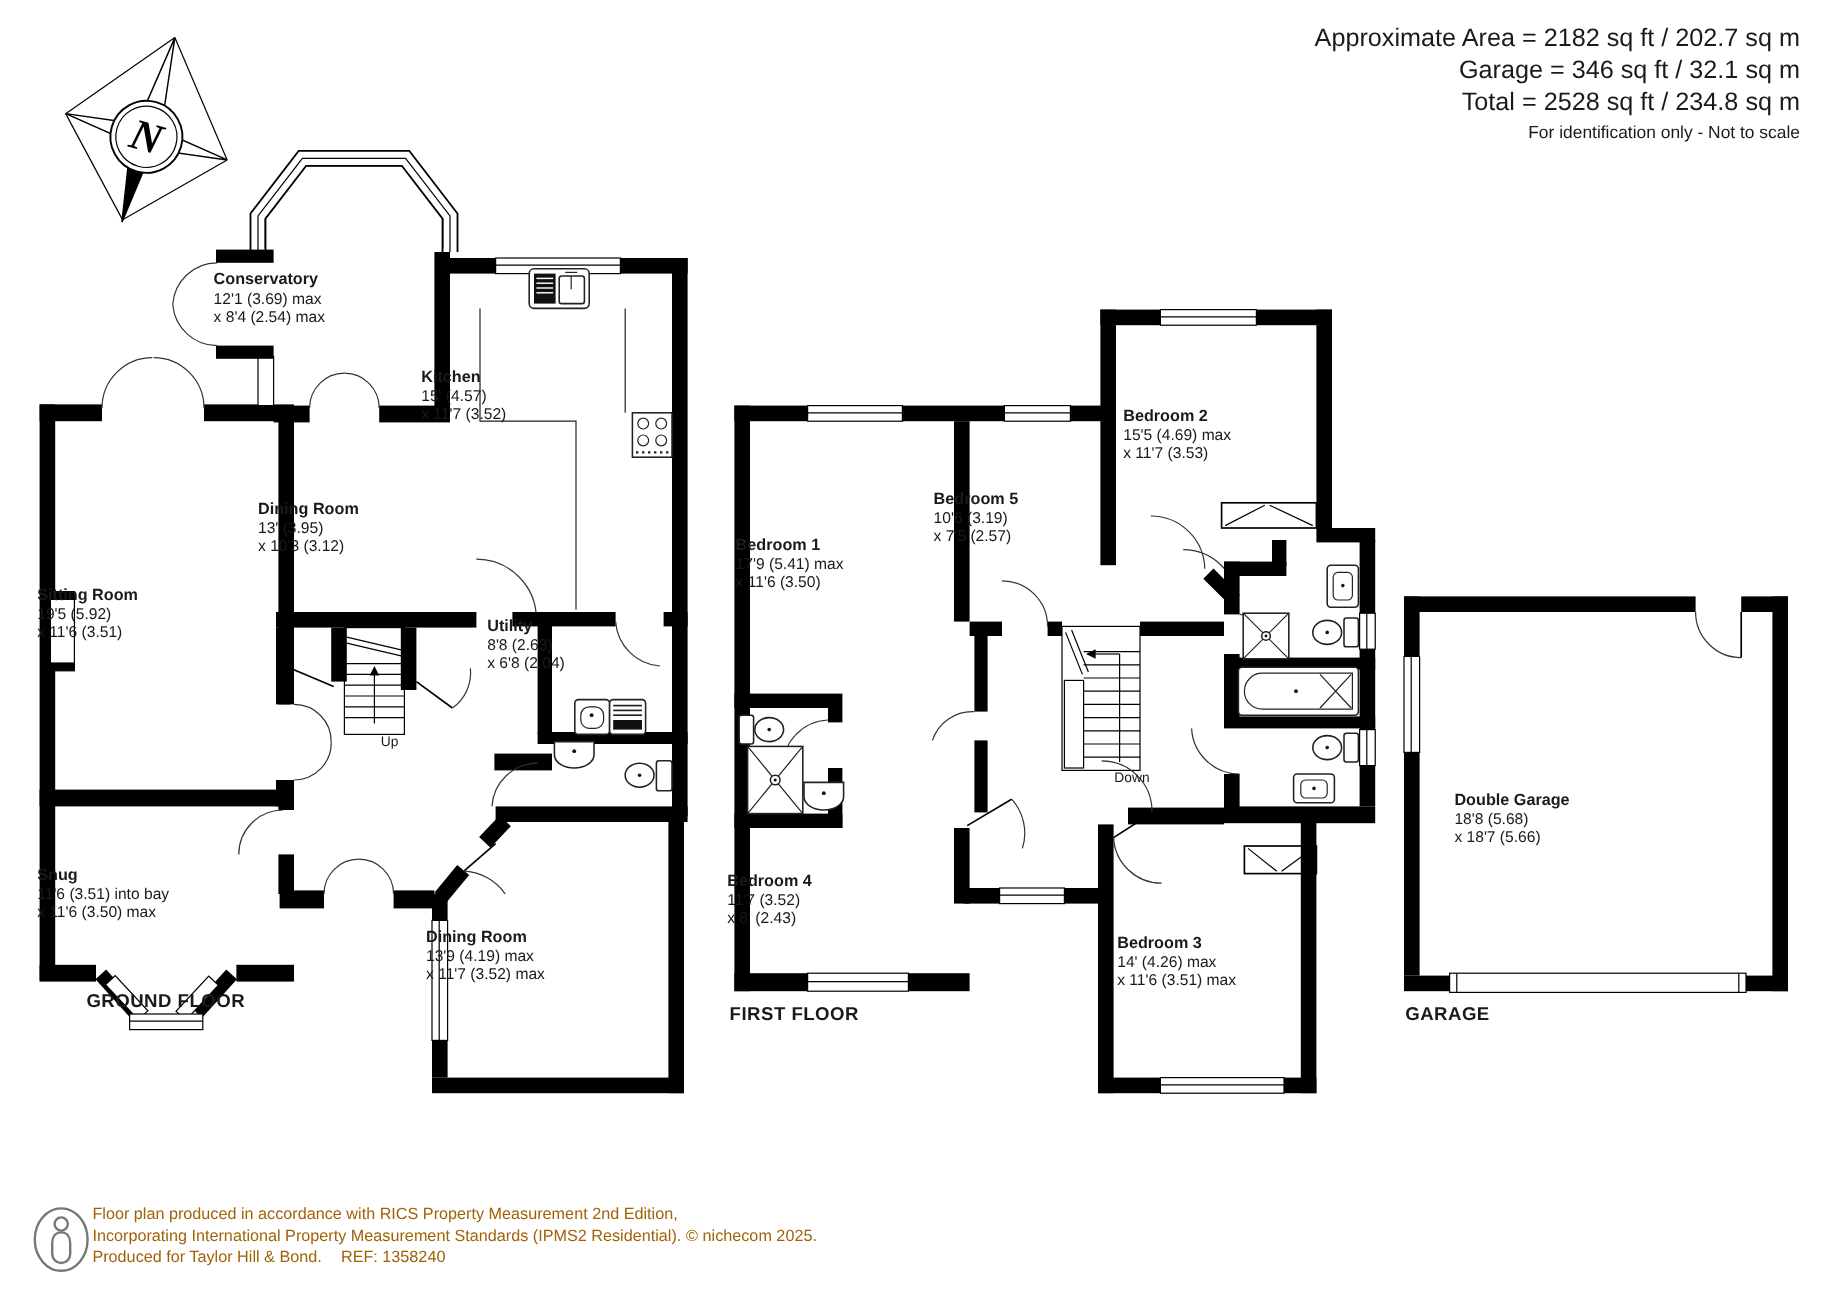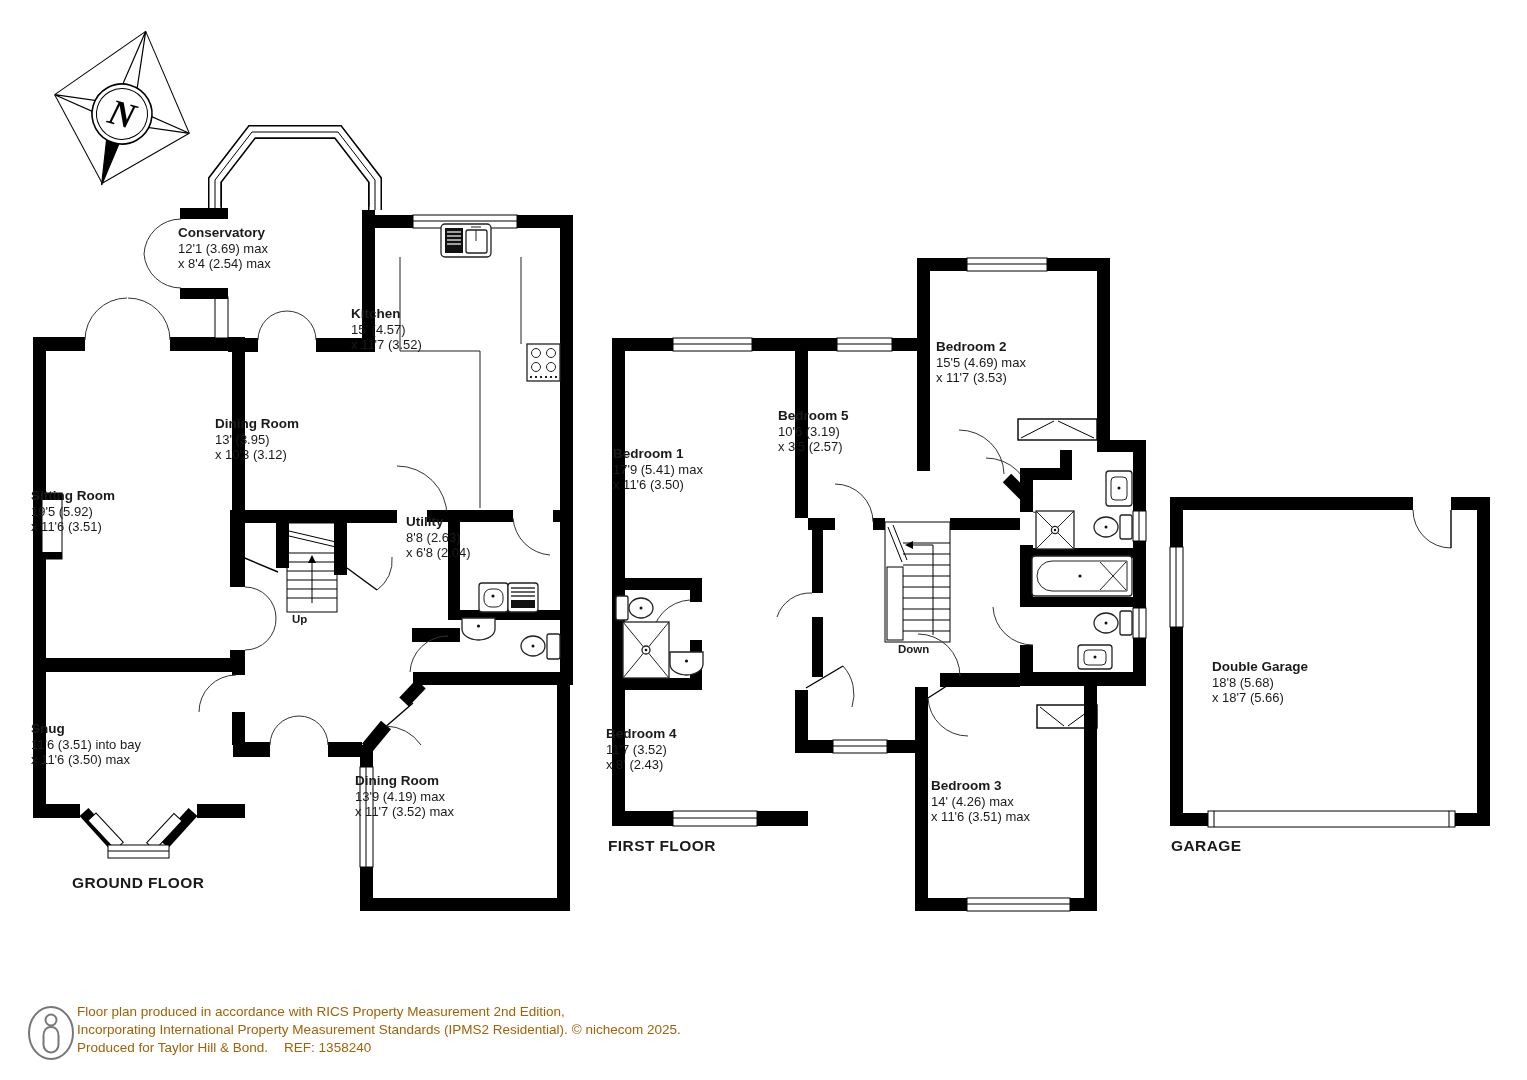--- a/index.html
+++ b/index.html
@@ -3,21 +3,21 @@
 <meta charset="utf-8">
 <style>
   html,body{margin:0;padding:0;background:#ffffff;}
   #canvas{position:relative;width:1527px;height:1080px;background:#ffffff;overflow:hidden;
           font-family:"Liberation Sans", sans-serif;color:#1a1a1a;}
   #plan-svg{position:absolute;left:0;top:0;}
   .room{position:absolute;width:220px;margin-left:-110px;text-align:left;line-height:15.5px;}
   .rname{font-weight:bold;font-size:13.5px;}
   .rdim{font-size:13px;}
   .floor-label{position:absolute;font-weight:bold;font-size:15.5px;letter-spacing:.4px;}
-  .stair-label{position:absolute;font-weight:bold;font-size:11.5px;text-align:left;}
+  .stair-label{position:absolute;font-weight:normal;font-size:11.5px;text-align:right;}
   .header{position:absolute;top:18px;right:27px;text-align:right;}
   .header .big{font-size:21px;line-height:27px;}
   .header .small{font-size:14.5px;margin-top:4px;}
   .footer{position:absolute;left:77px;top:1003px;font-size:13.5px;line-height:18px;color:#a16207;}
   .footer .cpy{margin-left:4px;}
   .footer .ref{margin-left:16px;text-align:right;}
   .person-badge{position:absolute;left:26px;top:1004px;}
 </style>
 </head>
 <body>
@@ -378,20 +378,26 @@
       <rect class="w" x="1170" y="813" width="40" height="13"></rect>
       <rect class="w" x="1453" y="813" width="37" height="13"></rect>
       <g>
         <rect class="win" x="1208" y="811" width="247" height="16"></rect>
         <line x1="1214" y1="811" x2="1214" y2="827" class="thin"></line>
         <line x1="1449" y1="811" x2="1449" y2="827" class="thin"></line>
       </g>
     </g>
   </svg>
 
+  <div class="header">
+    <div class="big">Approximate Area = 2182 sq ft / 202.7 sq m</div>
+    <div class="big">Garage = 346 sq ft / 32.1 sq m</div>
+    <div class="big">Total = 2528 sq ft / 234.8 sq m</div>
+    <div class="small">For identification only - Not to scale</div>
+  </div>
 
   <div class="room" style="left:288px;top:225px">
     <div class="rname">Conservatory</div>
     <div class="rdim">12'1 (3.69) max</div>
     <div class="rdim">x 8'4 (2.54) max</div>
   </div>
   <div class="room" style="left:461px;top:306px">
     <div class="rname">Kitchen</div>
     <div class="rdim">15' (4.57)</div>
     <div class="rdim">x 11'7 (3.52)</div>
@@ -422,21 +428,21 @@
     <div class="rdim">x 11'7 (3.52) max</div>
   </div>
   <div class="room" style="left:723px;top:446px">
     <div class="rname">Bedroom 1</div>
     <div class="rdim">17'9 (5.41) max</div>
     <div class="rdim">x 11'6 (3.50)</div>
   </div>
   <div class="room" style="left:888px;top:408px">
     <div class="rname">Bedroom 5</div>
     <div class="rdim">10'6 (3.19)</div>
-    <div class="rdim">x 3'5 (2.57)</div>
+    <div class="rdim">x 7'5 (2.57)</div>
   </div>
   <div class="room" style="left:1046px;top:339px">
     <div class="rname">Bedroom 2</div>
     <div class="rdim">15'5 (4.69) max</div>
     <div class="rdim">x 11'7 (3.53)</div>
   </div>
   <div class="room" style="left:716px;top:726px">
     <div class="rname">Bedroom 4</div>
     <div class="rdim">11'7 (3.52)</div>
     <div class="rdim">x 8' (2.43)</div>
@@ -448,21 +454,21 @@
   </div>
   <div class="room" style="left:1322px;top:659px">
     <div class="rname">Double Garage</div>
     <div class="rdim">18'8 (5.68)</div>
     <div class="rdim">x 18'7 (5.66)</div>
   </div>
 
   <div class="stair-label" style="left:292px;top:613px;width:40px">Up</div>
   <div class="stair-label" style="left:898px;top:643px;width:60px">Down</div>
 
-  <div class="floor-label" style="left:72px;top:874px">GROUND FLOOR</div>
+  <div class="floor-label" style="left:72px;top:826px">GROUND FLOOR</div>
   <div class="floor-label" style="left:608px;top:837px">FIRST FLOOR</div>
   <div class="floor-label" style="left:1171px;top:837px">GARAGE</div>
 
   <div class="person-badge">
     <svg width="52" height="58" viewBox="0 0 52 58">
       <ellipse cx="25" cy="29" rx="22" ry="26" fill="none" stroke="#777" stroke-width="2"></ellipse>
       <circle cx="25" cy="16" r="5.5" fill="none" stroke="#777" stroke-width="2"></circle>
       <path d="M 25 23 c -5 0 -7.5 4 -7.5 9 v 9 a 7.5 7.5 0 0 0 15 0 v -9 c 0 -5 -2.5 -9 -7.5 -9 z" fill="none" stroke="#777" stroke-width="2"></path>
     </svg>
   </div>

